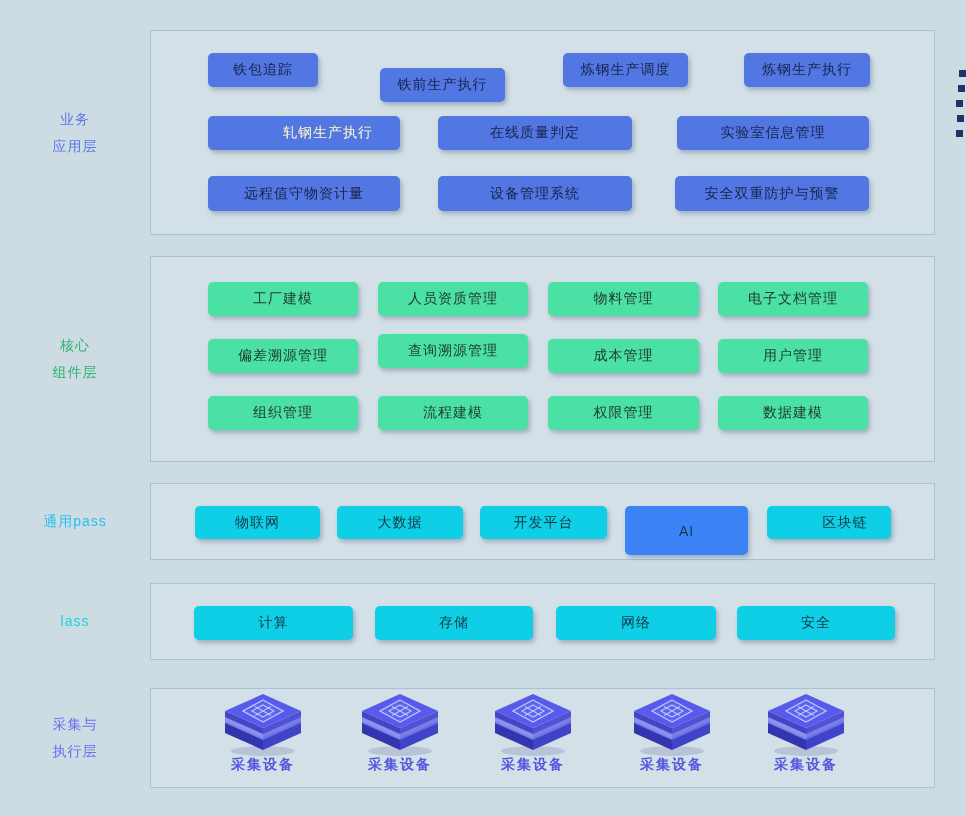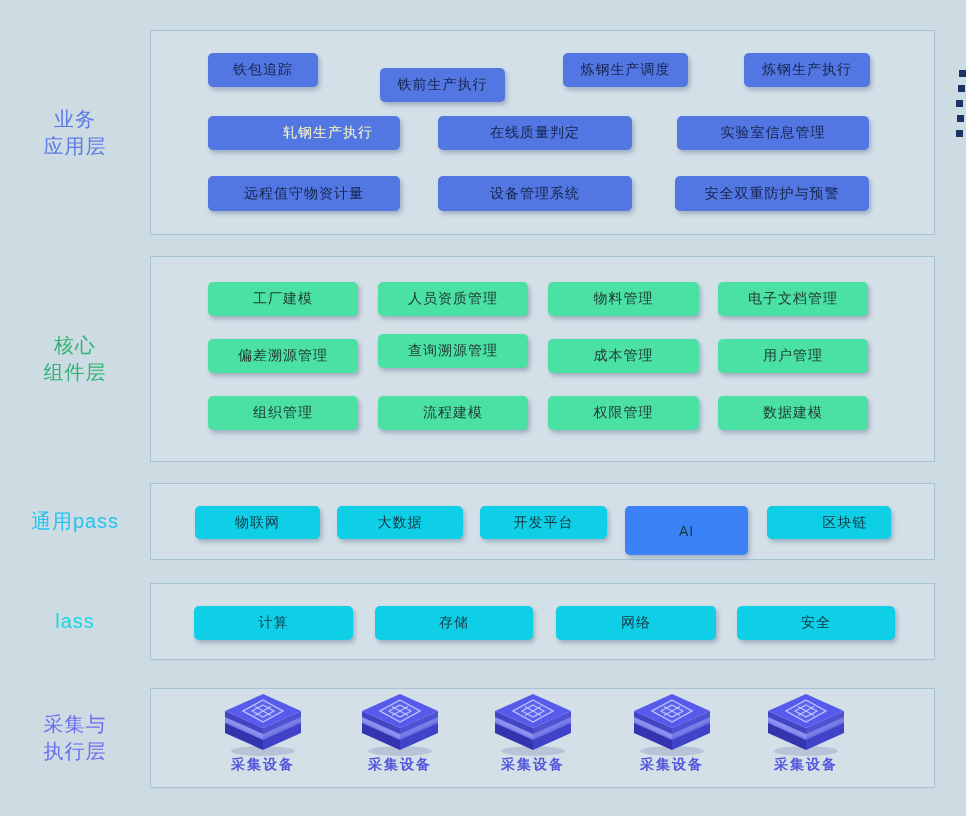--- a/index.html
+++ b/index.html
@@ -11,21 +11,21 @@
   #diagram{position:absolute;inset:0;}
   .layer-panel{
     position:absolute;
     border:1px solid #a6c3d4;
     background:rgba(226,236,242,0.30);
     box-sizing:border-box;
   }
   .layer-label{
     position:absolute;left:0;width:150px;
     text-align:center;
-    font-size:20px;line-height:27px;letter-spacing:1px;
+    font-size:14px;line-height:27px;letter-spacing:1px;
   }
   .chip{
     position:absolute;
     display:flex;align-items:center;justify-content:center;
     border-radius:5px;
     font-size:14px;letter-spacing:1px;
     box-shadow:2px 3px 4px rgba(96,118,146,0.45);
     box-sizing:border-box;
     cursor:default;
     white-space:nowrap;

